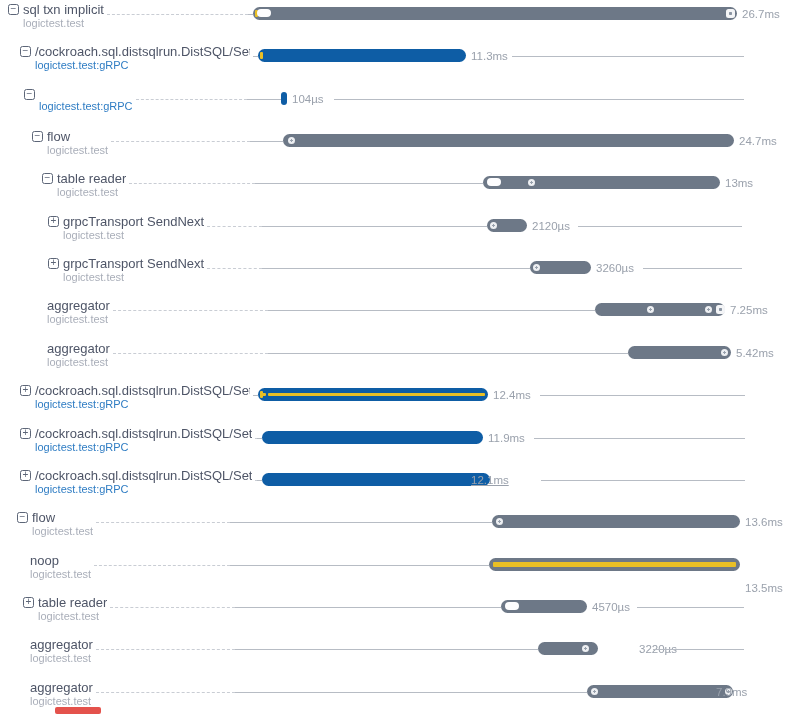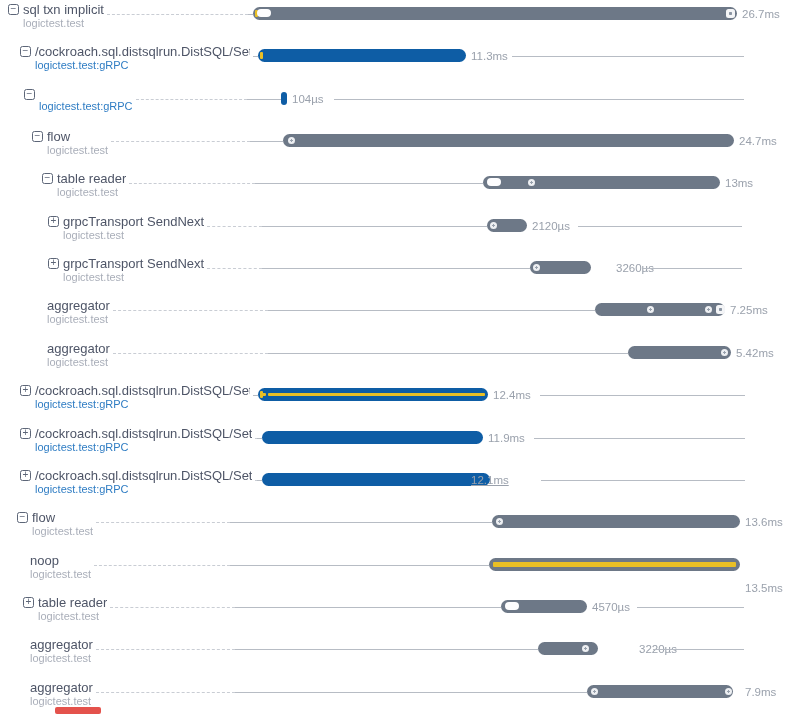--- a/index.html
+++ b/index.html
@@ -150,21 +150,21 @@
             <span class="icon">+</span>
             <span class="title">grpcTransport SendNext</span>
           </div>
           <div class="subtitle" style="padding-left: 15px;">logictest.test</div>
         </div>
         <div class="dash"></div>
         <div class="solid" style="width: 268px;"></div>
       </div>
       <div class="bar gray" style="left: 530px; width: 61px;"></div>
       <span class="marker-circle" style="left: 533px;"></span>
-      <span class="dur" style="left: 616px;">3260µs</span>
+      <span class="dur" style="left: 596px;">3260µs</span>
       <div class="trail" style="left: 643px; width: 99px;"></div>
     </div>
     <div class="row" style="top: 296px;">
       <div class="lblwrap" style="width: 595px;">
         <div class="label" style="padding-left: 47px; max-width: 219px;">
           <div class="title-line">
             <span class="title">aggregator</span>
           </div>
           <div class="subtitle">logictest.test</div>
         </div>
@@ -316,16 +316,16 @@
             <span class="title">aggregator</span>
           </div>
           <div class="subtitle">logictest.test</div>
         </div>
         <div class="dash"></div>
         <div class="solid" style="width: 352px;"></div>
       </div>
       <div class="bar gray" style="left: 587px; width: 146px;"></div>
       <span class="marker-circle" style="left: 591px;"></span>
       <span class="marker-circle" style="left: 725px;"></span>
-      <span class="dur" style="left: 716px; margin-left: 29px;">7.9ms</span>
+      <span class="dur" style="left: 716px;">7.9ms</span>
     </div>
   </div>
 <div id="clip-red" style="left: 55px; top: 707px; width: 46px; height: 7px; background: rgb(228, 82, 76);"></div>
 
 </body></html>

